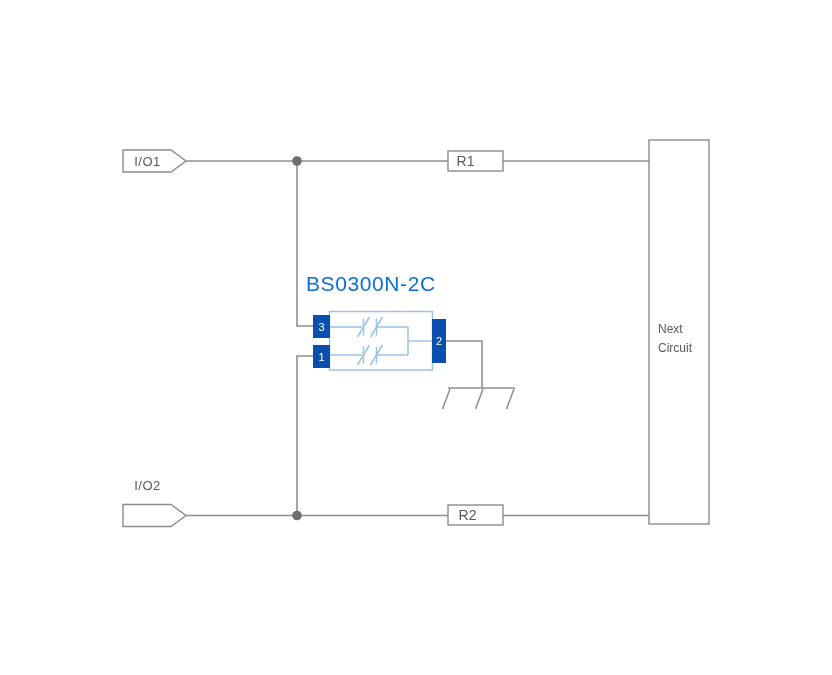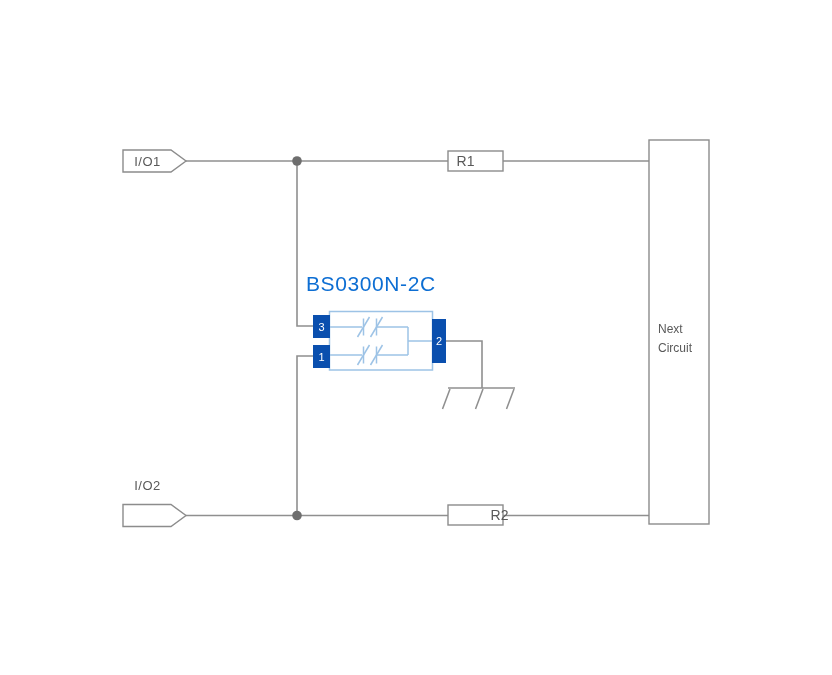--- a/index.html
+++ b/index.html
@@ -117,20 +117,20 @@
   <div class="part-title" style="left:300px; top:272px;margin-left:6px;">BS0300N-2C</div>
 
   <div class="pin-block" style="left:313px; top:315px; width:17px; height:23px;">3</div>
   <div class="pin-block" style="left:313px; top:345px; width:17px; height:23px;">1</div>
   <div class="pin-block" style="left:432px; top:319px; width:14px; height:44px;">2</div>
 
   <div class="label io-label" style="left:123px; top:150px; width:49px; height:22px;">I/O1</div>
   <div class="label io-label" style="left:123px; top:474px; width:49px; height:22px;">I/O2</div>
 
   <div class="label res-label" style="left:448px; top:151px; width:35px; height:20px;">R1</div>
-  <div class="label res-label" style="left:472px; top:505px; width:55px; height:20px;">R2</div>
+  <div class="label res-label" style="left:440px; top:505px; width:55px; height:20px;">R2</div>
 
   <div class="next-label" style="position:absolute; left:658px; top:320px; z-index:2;">
     <div>Next</div>
     <div>Circuit</div>
   </div>
 
 </div>
 
 </body></html>

